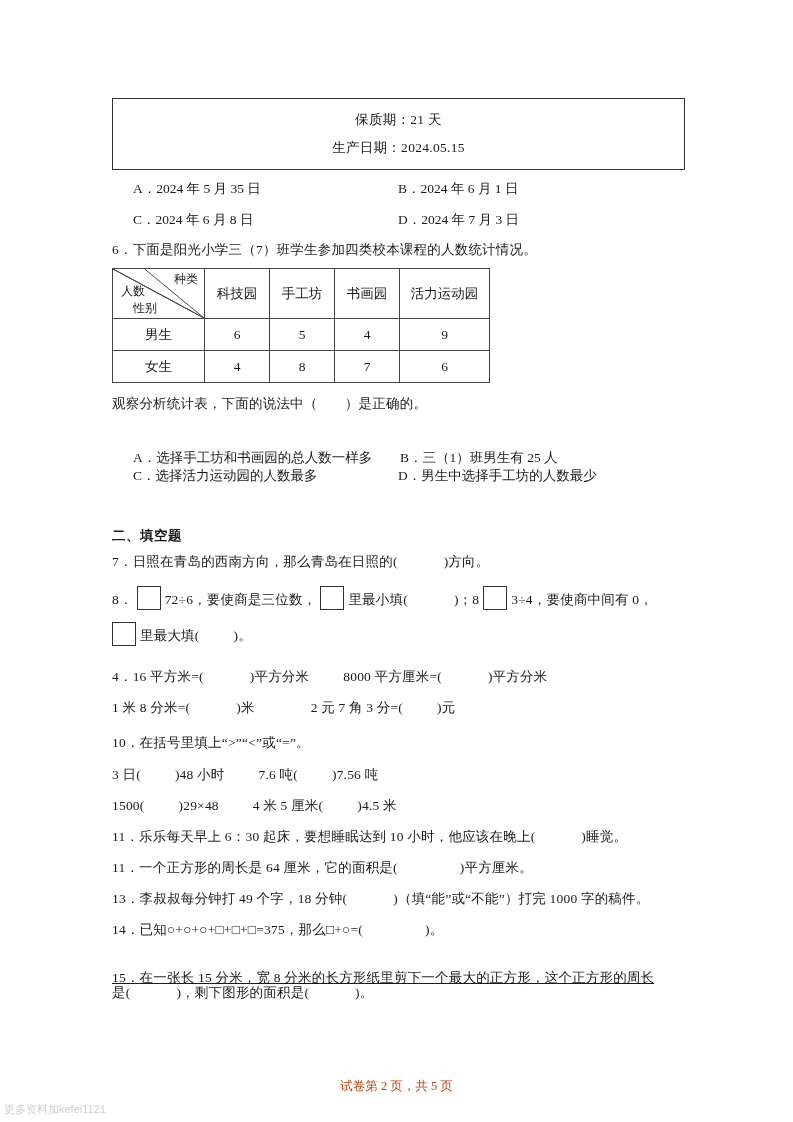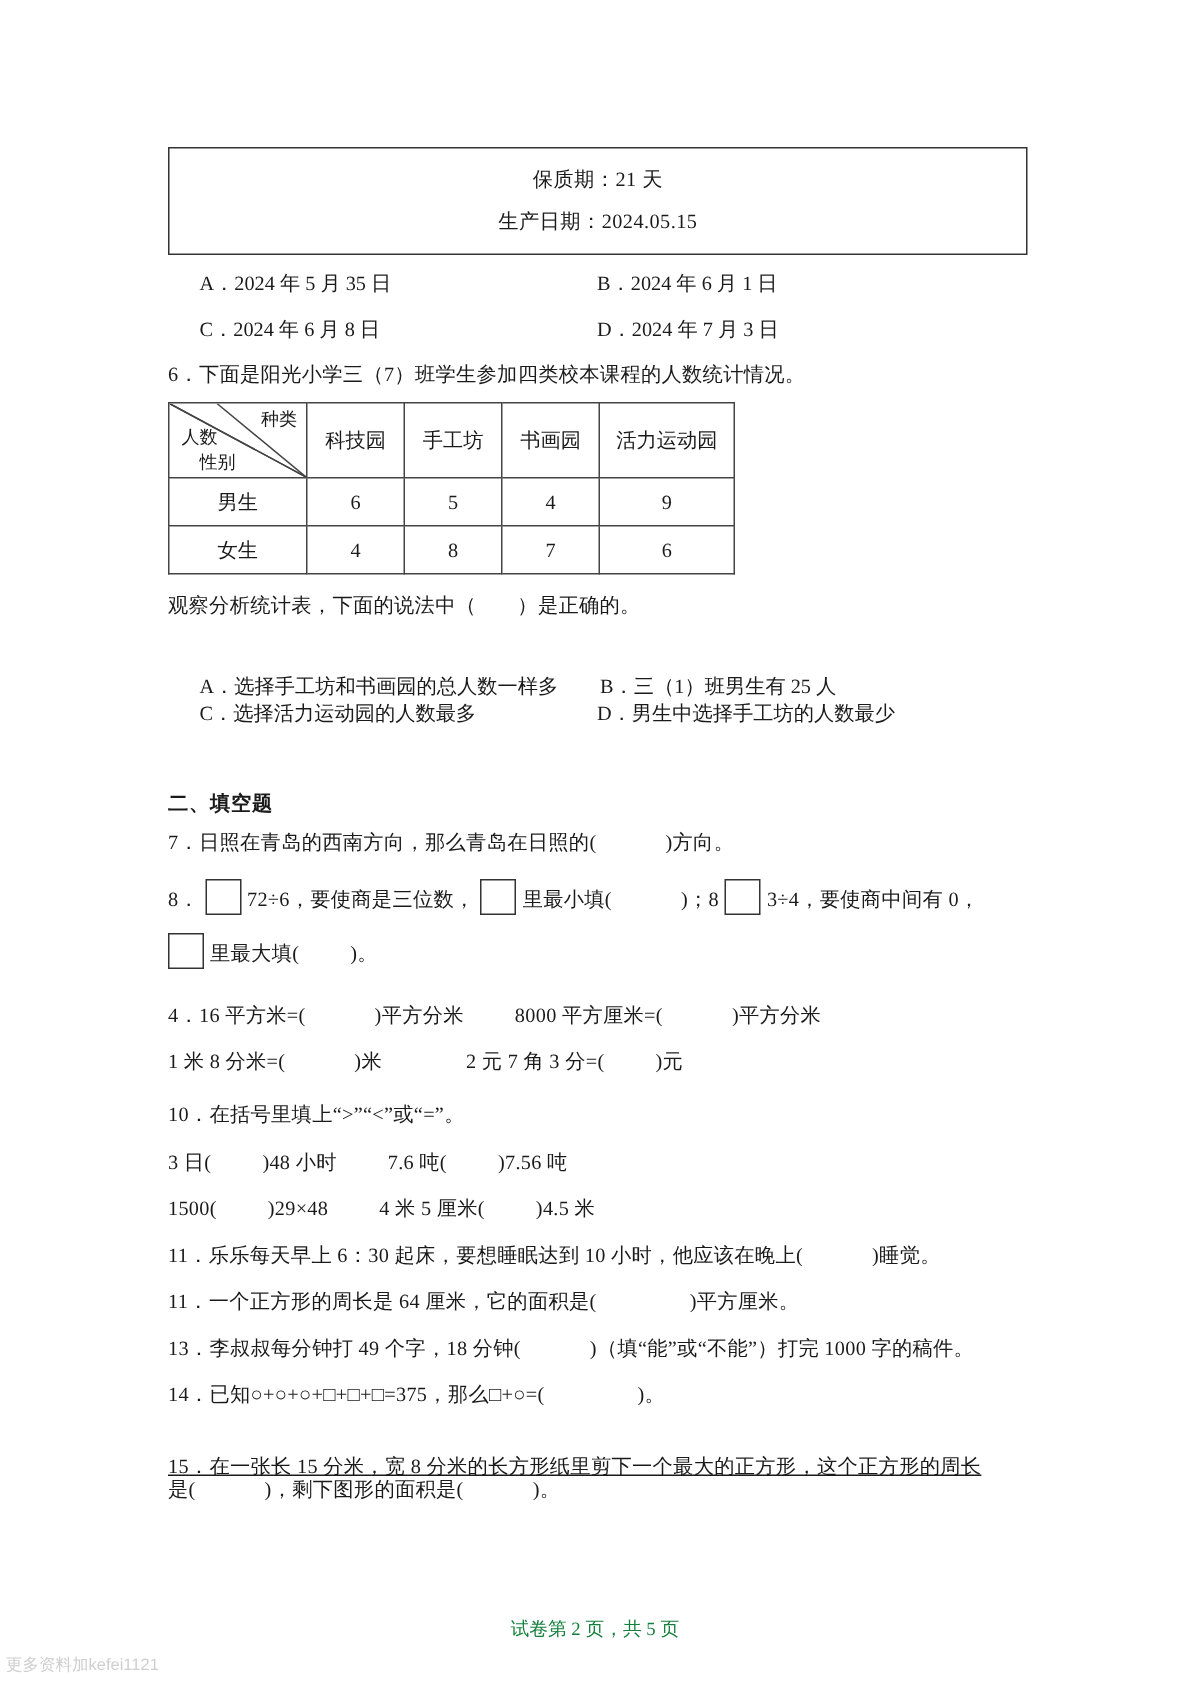--- a/index.html
+++ b/index.html
@@ -120,21 +120,21 @@
   }
 
   
   #page-footer {
     position: absolute;
     left: 0;
     top: 1078px;
     width: 793px;
     text-align: center;
     font-size: 12.5px;
-    color: #15803d;
+    color: #c2410c;
   }
   #watermark {
     position: absolute;
     left: 4px;
     top: 1102px;
     font-size: 11px;
     color: #cfcfcf;
     font-family: "Liberation Sans", sans-serif;
     white-space: nowrap;
   }

